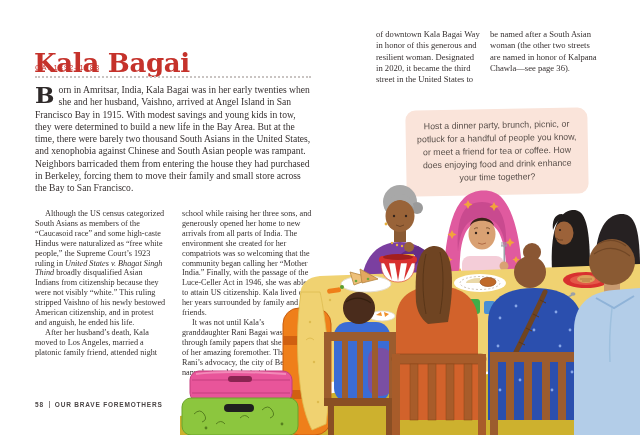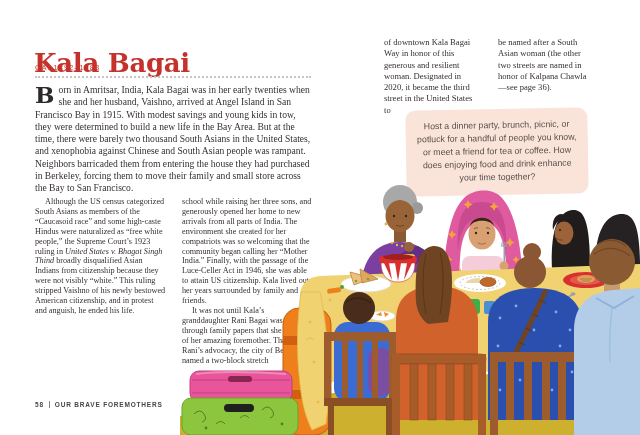--- a/index.html
+++ b/index.html
@@ -43,39 +43,39 @@
   }
   .dropcap {
     float: left;
     font-family: "DejaVu Serif", serif;
     font-weight: 700;
     font-size: 23px; line-height: 20px;
     margin: 1px 4px 0 0;
     color: #2e2929;
   }
   .cols {
-    left: 35px; top: 197px; width: 278px;
+    left: 35px; top: 209px; width: 278px;
     display: flex; gap: 16px;
   }
   .col { width: 132px; font-size: 8.2px; line-height: 9.9px; }
   .col p { margin: 0; }
   .col p.indent { text-indent: 10px; }
   .footer {
     left: 35px; top: 401px;
     font-family: "Liberation Sans", sans-serif;
     font-weight: 700;
     font-size: 6.5px; letter-spacing: 0.8px;
     color: #4a4545;
     display: flex; align-items: center; gap: 5px;
   }
   .footer .divider { width: 1px; height: 7px; background: #8a8585; }
 
   
   .rp-col { top: 29px; font-size: 8.6px; line-height: 11.3px; }
-  .rp-col p { margin: 8px; }
+  .rp-col p { margin: 0; }
   #rp-col1 { left: 376px; width: 106px; }
   #rp-col2 { left: 490px; width: 112px; }
   .callout {
     left: 406px; top: 109px; width: 182px;
     background: #fae4da;
     border-radius: 10px;
     transform: rotate(-1deg);
     padding: 10px 8px 11px 8px;
     box-sizing: border-box;
     font-family: "Liberation Sans", sans-serif;
@@ -92,20 +92,21 @@
 
   <h1 class="abs title">Kala Bagai</h1>
   <div class="abs dates">CA. 1892–1983</div>
   <div class="abs dotted-rule"></div>
 
   <p class="abs intro"><span class="dropcap">B</span><span>orn in Amritsar, India, Kala Bagai was in her early twenties when she and her husband, Vaishno, arrived at Angel Island in San Francisco Bay in 1915. With modest savings and young kids in tow, they were determined to build a new life in the Bay Area. But at the time, there were barely two thousand South Asians in the United States, and xenophobia against Chinese and South Asian people was rampant. Neighbors barricaded them from entering the house they had purchased in Berkeley, forcing them to move their family and small store across the Bay to San Francisco.</span></p>
 
   <div class="abs cols">
     <div class="col">
       <p class="indent"><span>Although the US census categorized South Asians as members of the “Caucasoid race” and some high-caste Hindus were naturalized as “free white people,” the Supreme Court’s 1923 ruling in </span><i>United States v. Bhagat Singh Thind</i><span> broadly disqualified Asian Indians from citizenship because they were not visibly “white.” This ruling stripped Vaishno of his newly bestowed American citizenship, and in protest and anguish, he ended his life.</span></p>
+      <p class="indent">After her husband’s death, Kala moved to Los Angeles, married a platonic family friend, attended night</p>
     </div>
     <div class="col">
       <p>school while raising her three sons, and generously opened her home to new arrivals from all parts of India. The environment she created for her compatriots was so welcoming that the community began calling her “Mother India.” Finally, with the passage of the Luce-Celler Act in 1946, she was able to attain US citizenship. Kala lived out her years surrounded by family and friends.</p>
       <p class="indent">It was not until Kala’s granddaughter Rani Bagai was going through family papers that she learned of her amazing foremother. Thanks to Rani’s advocacy, the city of Berkeley named a two-block stretch</p>
     </div>
   </div>
 
   <div class="abs footer">
     <span>58</span>
     <span class="divider"></span>

